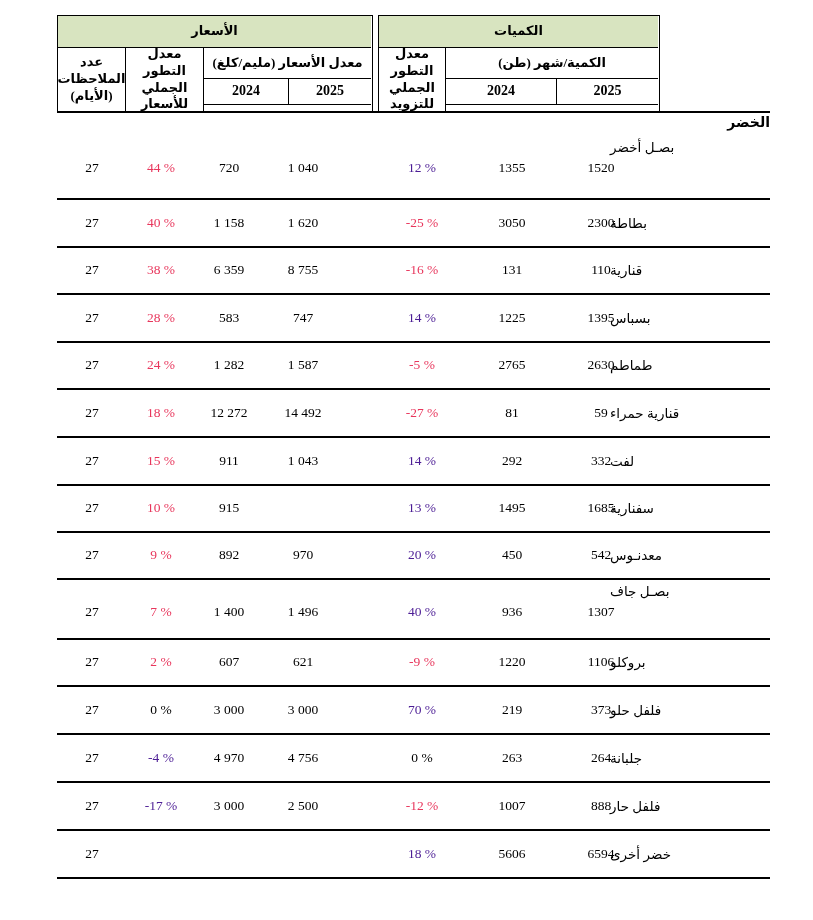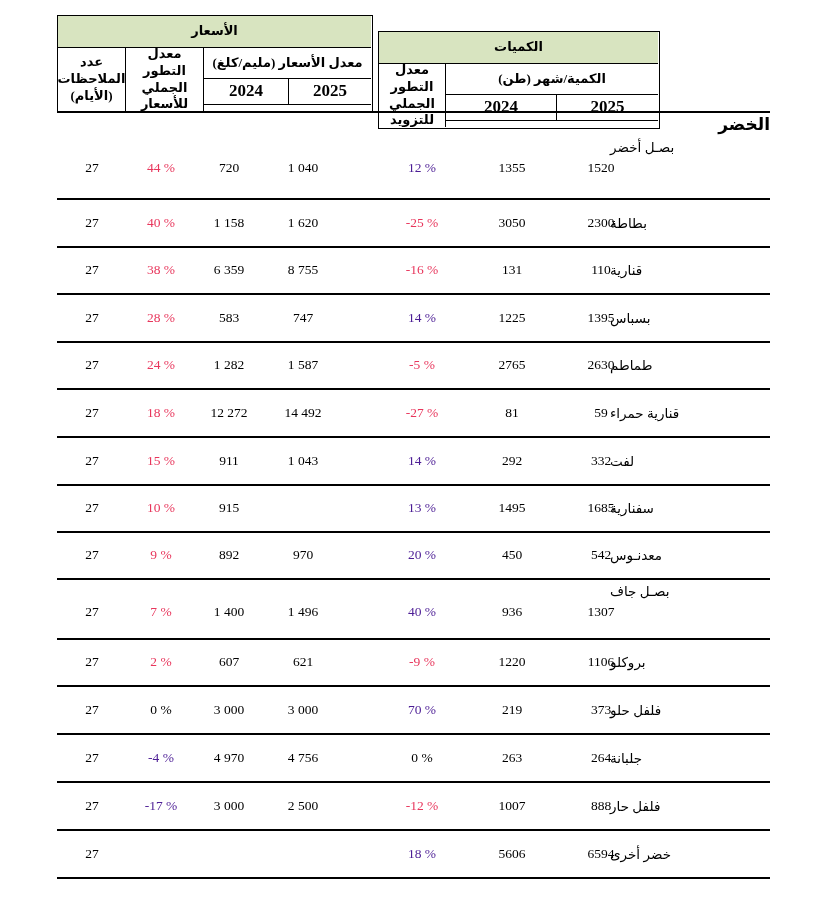--- a/index.html
+++ b/index.html
@@ -8,23 +8,23 @@
     font-family:"Liberation Serif","DejaVu Sans",serif;color:#000;overflow:hidden;
   }
   .tbl{position:absolute;border:1.5px solid #000;box-sizing:border-box;background:#fff;}
   .hcell{
     position:absolute;box-sizing:border-box;display:flex;align-items:center;justify-content:center;
     text-align:center;font-weight:bold;font-size:13px;line-height:1.3;direction:rtl;
   }
   .green{background:#d8e4c0;}
   .br{border-right:1.5px solid #000;}
   .bb{border-bottom:1.5px solid #000;}
-  .yr{font-size:17px;direction:ltr;}
+  .yr{font-size:14px;direction:ltr;}
   #section-line{position:absolute;left:57px;top:111px;width:713px;height:2px;background:#000;}
-  #section-title{position:absolute;top:114px;right:43px;font-weight:bold;font-size:17px;direction:rtl;text-align:right;}
+  #section-title{position:absolute;top:114px;right:43px;font-weight:bold;font-size:14px;direction:rtl;text-align:right;}
   .row{position:absolute;left:57px;width:713px;box-sizing:border-box;border-bottom:2px solid #000;}
   .cell{
     position:absolute;top:0;height:100%;display:flex;align-items:center;justify-content:center;
     font-size:13.5px;line-height:1.2;box-sizing:border-box;
   }
   .cell.pct{direction:ltr;}
   .name-cell{position:absolute;top:0;height:100%;right:0;width:160px;display:flex;
     align-items:center;justify-content:flex-end;direction:rtl;text-align:left;font-size:13.5px;}
   .row.wrap .cell{align-items:flex-start;padding-top:24px;}
   .row.wrap .name-cell{align-items:flex-start;padding-top:3px;}
@@ -50,21 +50,21 @@
     </div>
     <div class="hcell green bb" style="left:0;top:0;width:313px;height:32px;">الأسعار</div>
     <div class="hcell br" style="left:68px;top:32px;width:78px;height:63px;">
       <span><span>معدل التطور</span><br><span>الجملي للأسعار</span></span>
     </div>
     <div class="hcell bb" style="left:146px;top:32px;width:167px;height:31px;">معدل الأسعار (مليم/كلغ)</div>
     <div class="hcell yr br bb" style="left:146px;top:63px;width:85px;height:26px;">2024</div>
     <div class="hcell yr bb" style="left:231px;top:63px;width:82px;height:26px;">2025</div>
   </div>
 
-  <div class="tbl" style="left:378px;top:31px;width:282px;height:98px;">
+  <div class="tbl" style="left:378px;top:15px;width:282px;height:98px;">
     <div class="hcell green bb" style="left:0;top:0;width:279px;height:32px;">الكميات</div>
     <div class="hcell br" style="left:0;top:32px;width:67px;height:63px;">
       <span><span>معدل التطور</span><br><span>الجملي للتزويد</span></span>
     </div>
     <div class="hcell bb" style="left:67px;top:32px;width:212px;height:31px;">الكمية/شهر (طن)</div>
     <div class="hcell yr br bb" style="left:67px;top:63px;width:111px;height:26px;">2024</div>
     <div class="hcell yr bb" style="left:178px;top:63px;width:101px;height:26px;">2025</div>
   </div>
 
   <div id="section-line"></div>

